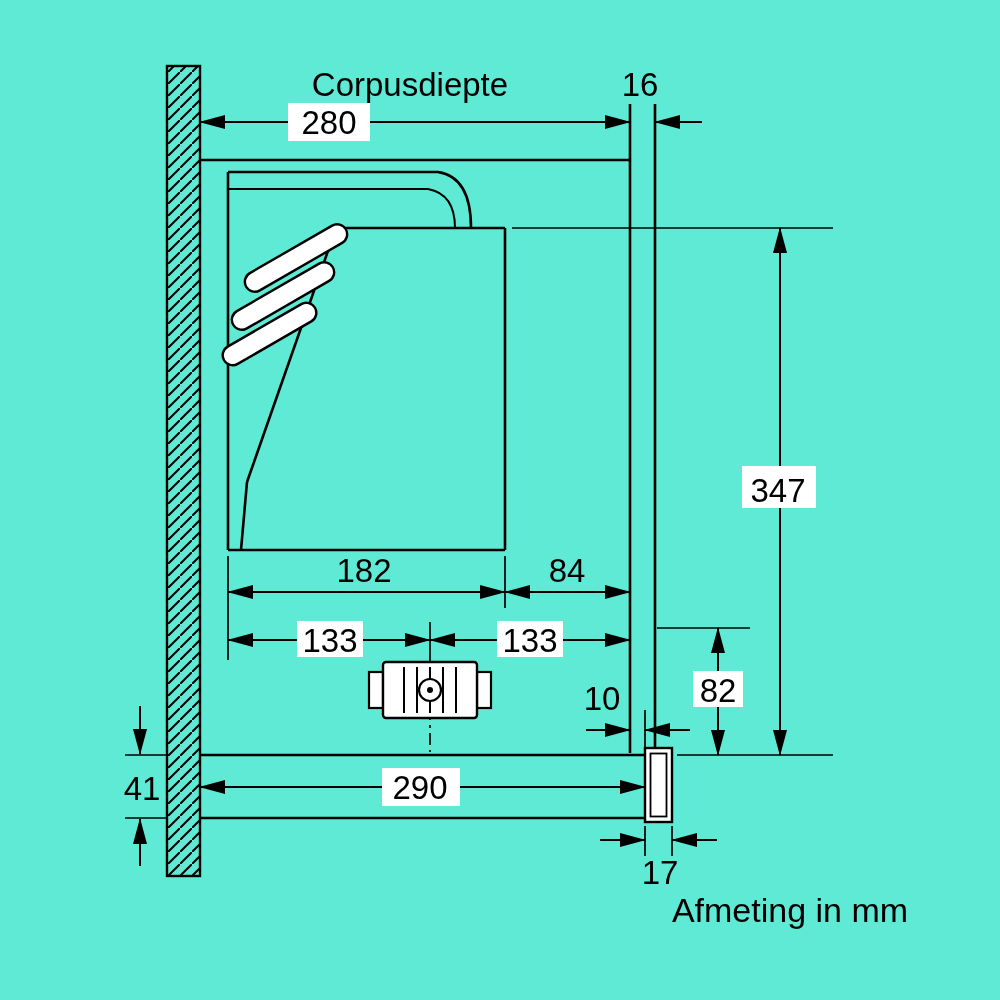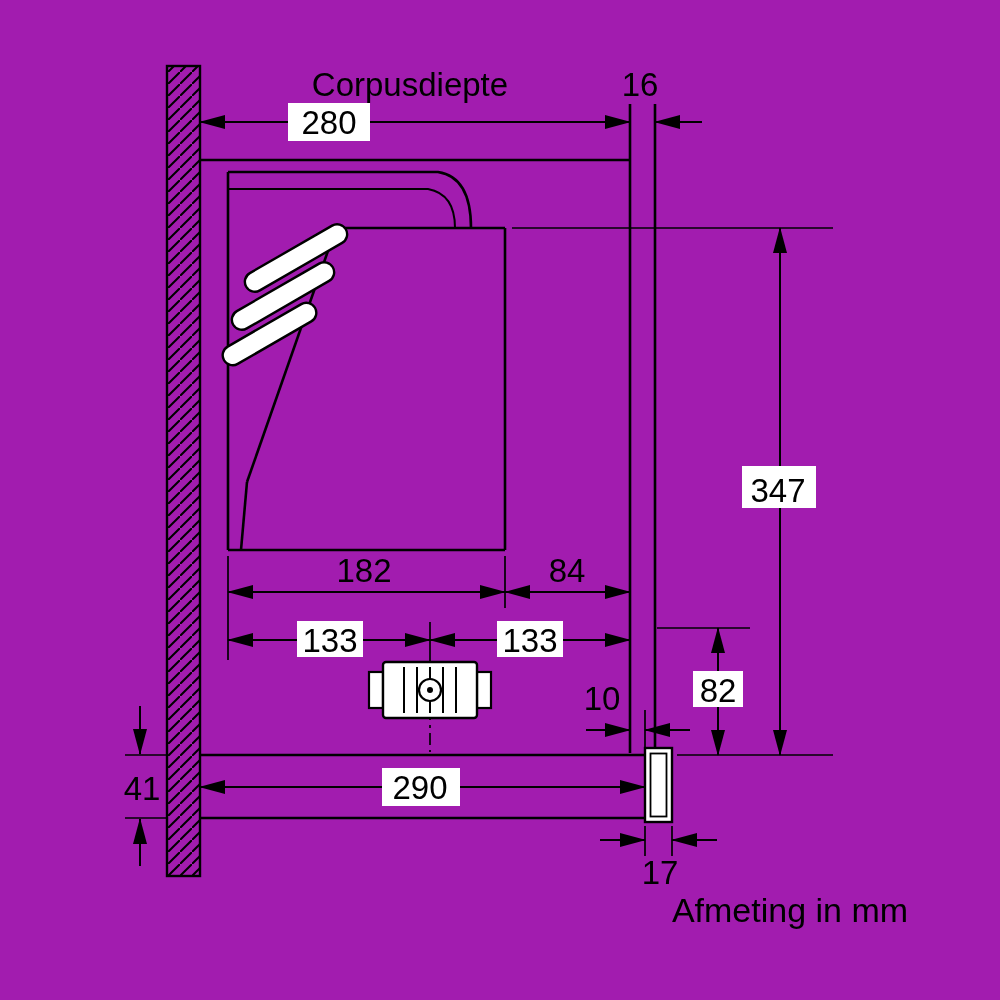--- a/index.html
+++ b/index.html
@@ -1,19 +1,19 @@
 <!DOCTYPE html>
 <html><head>
 <meta charset="utf-8">
 <style>
   html,body{margin:0;padding:0;background:#fff;}
   .canvas{
     position:relative;
     width:1000px;height:1000px;
-    background:#a21caf;
+    background:#5eead4;
     font-family:"Liberation Sans", sans-serif;
   }
   svg{position:absolute;left:0;top:0;}
   svg text{
     font-family:"Liberation Sans", sans-serif;
     font-size:33px;
     fill:#000;
     text-anchor:middle;
   }
   svg text.footer{font-size:34px;}

